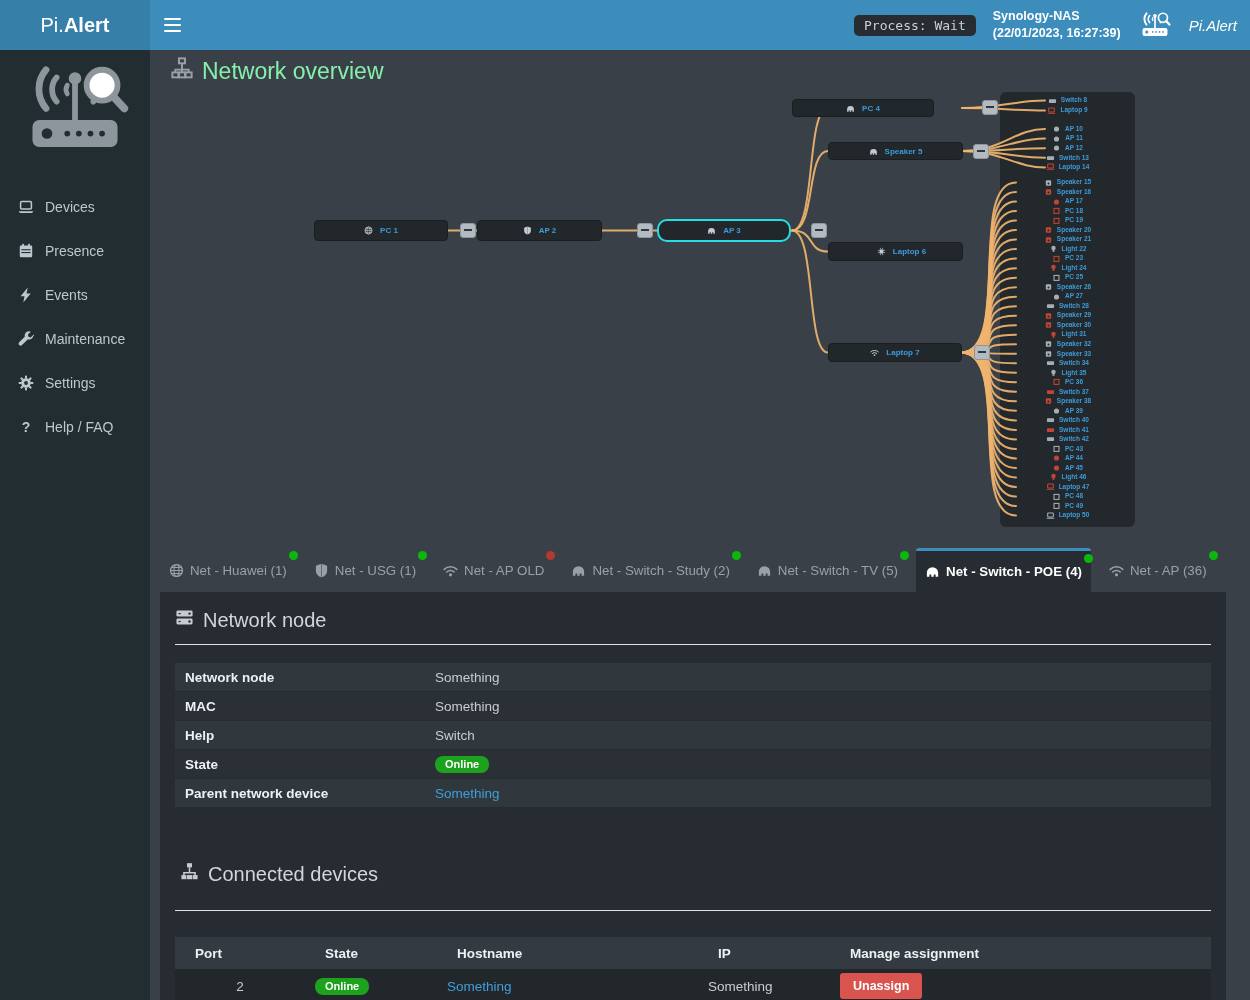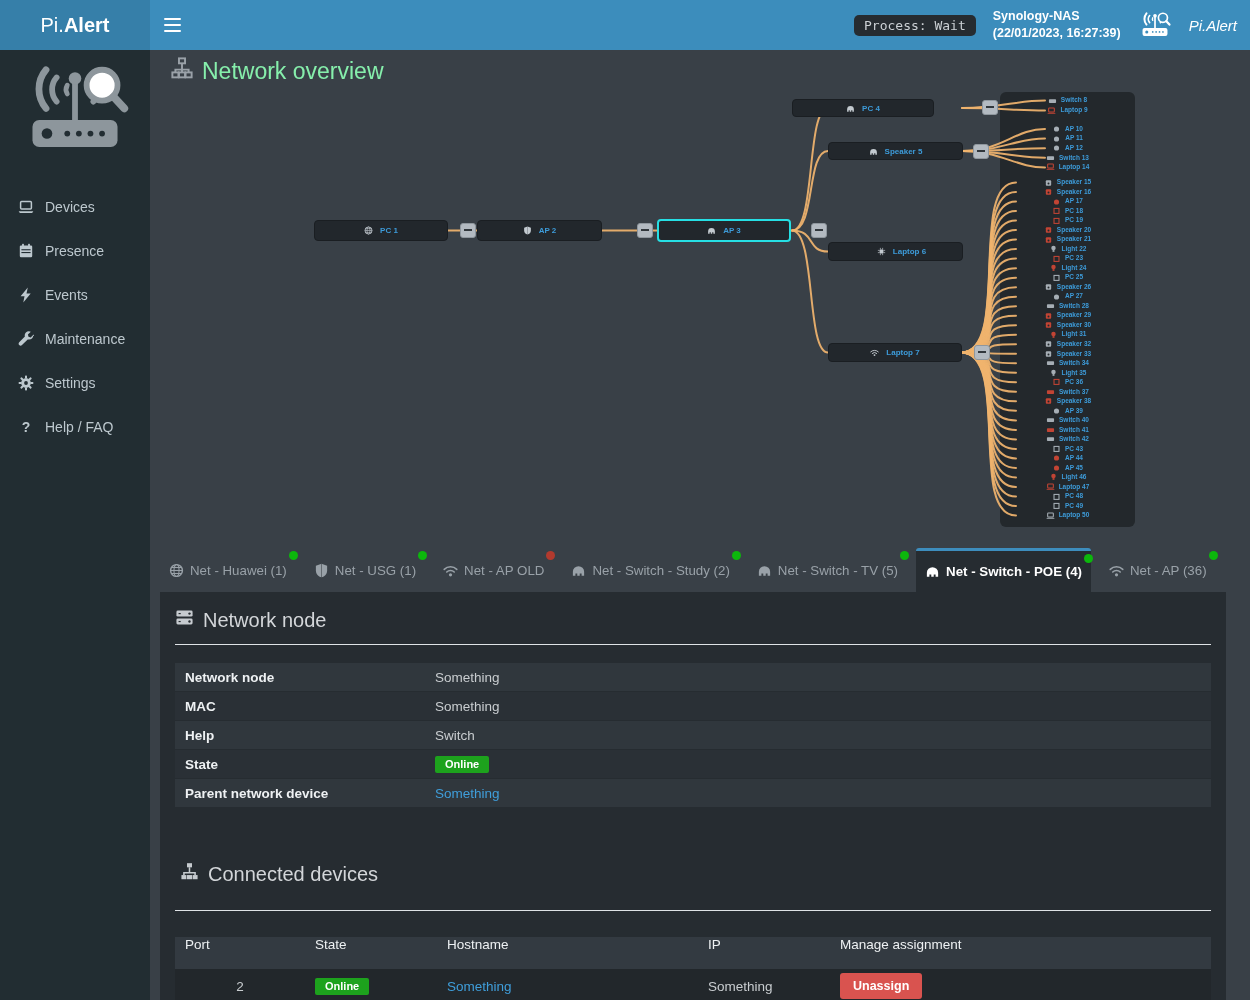--- a/index.html
+++ b/index.html
@@ -40,21 +40,21 @@
   
   .dev-panel{position:absolute;left:1000px;top:92px;width:135px;height:435px;background:#23282c;
              border-radius:6px;z-index:1;}
   .dev-row{position:absolute;left:0;width:100%;height:9.5px;display:flex;align-items:center;
            justify-content:center;gap:4px;cursor:pointer;}
   .dev-label{font-size:6.5px;font-weight:700;color:#3d9bd9;line-height:1;white-space:nowrap;}
   #edge-svg{position:absolute;left:0;top:0;z-index:2;pointer-events:none;}
   .gnode{position:absolute;box-sizing:border-box;background:#22272c;border:1px solid #1a1e22;
          border-radius:4px;display:flex;align-items:center;justify-content:center;gap:7px;
          z-index:3;color:#3d9bd9;font-size:8px;font-weight:700;cursor:pointer;}
-  .gnode.hl{border:2.5px solid #26dfe4;border-radius:4px;}
+  .gnode.hl{border:2.5px solid #26dfe4;border-radius:10px;}
   .collapse-btn{position:absolute;width:16px;height:15px;background:#b3bac1;border:1px solid #8f979e;
                 border-radius:3px;z-index:4;display:flex;align-items:center;justify-content:center;
                 box-sizing:border-box;cursor:pointer;}
   .collapse-btn::after{content:"";width:8px;height:2px;background:#31373c;}
 
   
   .tabs{position:absolute;left:160px;top:548px;width:1080px;height:44px;display:flex;z-index:2;}
   .tab{position:relative;display:flex;align-items:center;gap:6px;padding:0 9px;margin-right:9px;
        color:#99a1a8;font-size:13.3px;cursor:pointer;white-space:nowrap;box-sizing:border-box;}
   .tab .dot{position:absolute;top:3px;right:-2px;width:9px;height:9px;border-radius:50%;}
@@ -69,24 +69,24 @@
   .panel h2.second{margin-top:54px;margin-bottom:24px;padding-left:5px;}
   .panel hr{border:none;border-top:1px solid #dfe3e6;margin:0;}
   #node-info{margin-top:18px;}
   .info-row{display:flex;height:28px;align-items:center;font-size:13.5px;border-bottom:1px solid #262c31;}
   .info-row.odd{background:#30373d;}
   .info-row.even{background:#2a3036;}
   .info-label{width:250px;padding-left:10px;font-weight:700;color:#eef1f3;box-sizing:content-box;}
   .info-value{color:#c9cdd0;}
   a.link{color:#3f9edb;text-decoration:none;cursor:pointer;}
   .badge-online{display:inline-block;background:#1da21d;color:#fff;font-weight:700;font-size:11px;
-                padding:3px 10px;border-radius:2px;line-height:1;}
+                padding:3px 10px;border-radius:8px;line-height:1;}
   .conn-table{margin-top:26px;}
-  .conn-head{display:flex;height:32px;background:#333a41;align-items:flex-start;font-weight:400;
-             color:#eef1f3;font-size:13.5px;}
+  .conn-head{display:flex;height:32px;background:#333a41;align-items:center;font-weight:700;
+             color:#eef1f3;font-size:13.5px;padding-left:10px;}
   .conn-row{display:flex;height:34px;background:#22272b;align-items:center;font-size:13.5px;color:#c9cdd0;}
   .c1{width:130px;}.c2{width:132px;}.c3{width:261px;}.c4{width:132px;}.c5{flex:1;}
   .conn-head span{padding-left:10px;box-sizing:border-box;}
   .conn-row .c1{text-align:center;}
   .conn-row .c2,.conn-row .c3,.conn-row .c4,.conn-row .c5{padding-left:10px;box-sizing:border-box;}
   .btn-danger{background:#d9534f;color:#fff;font-weight:700;font-size:12.5px;padding:6px 13px;
               border-radius:3px;border:none;cursor:pointer;font-family:"Liberation Sans",sans-serif;}
 </style>
 </head>
 <body>

